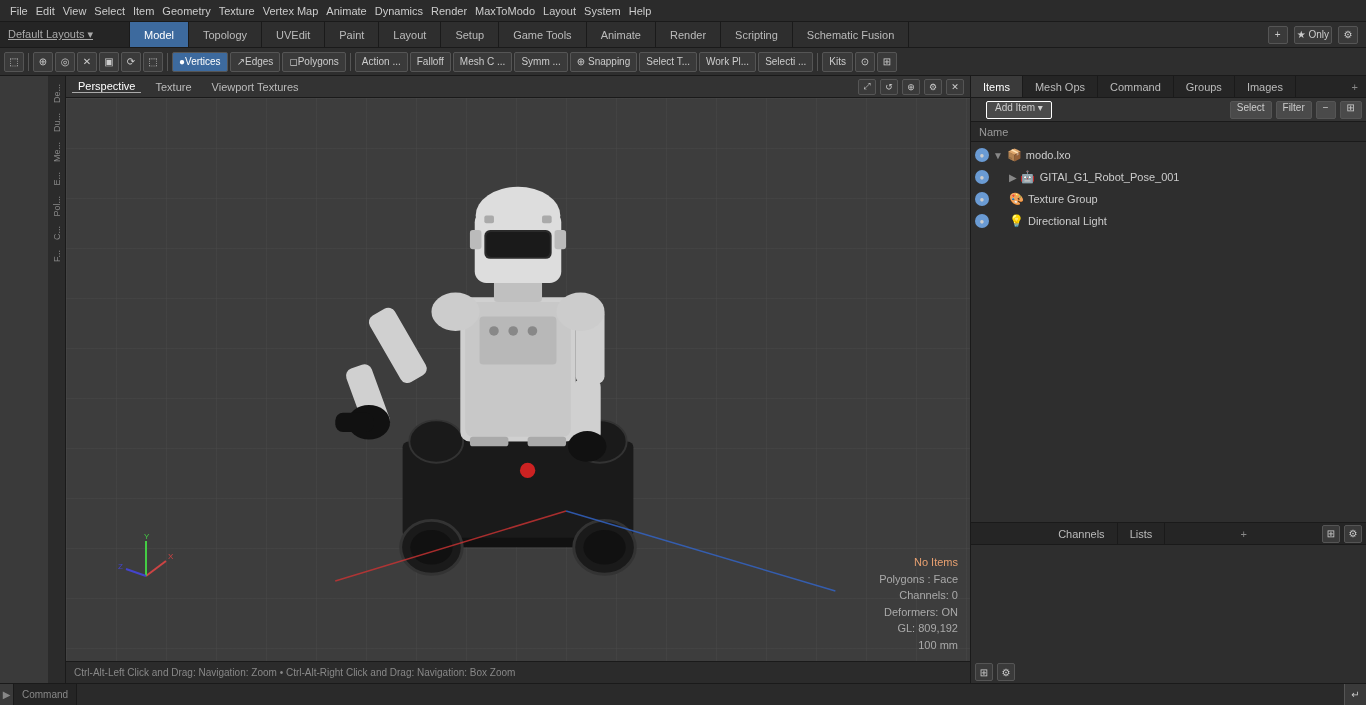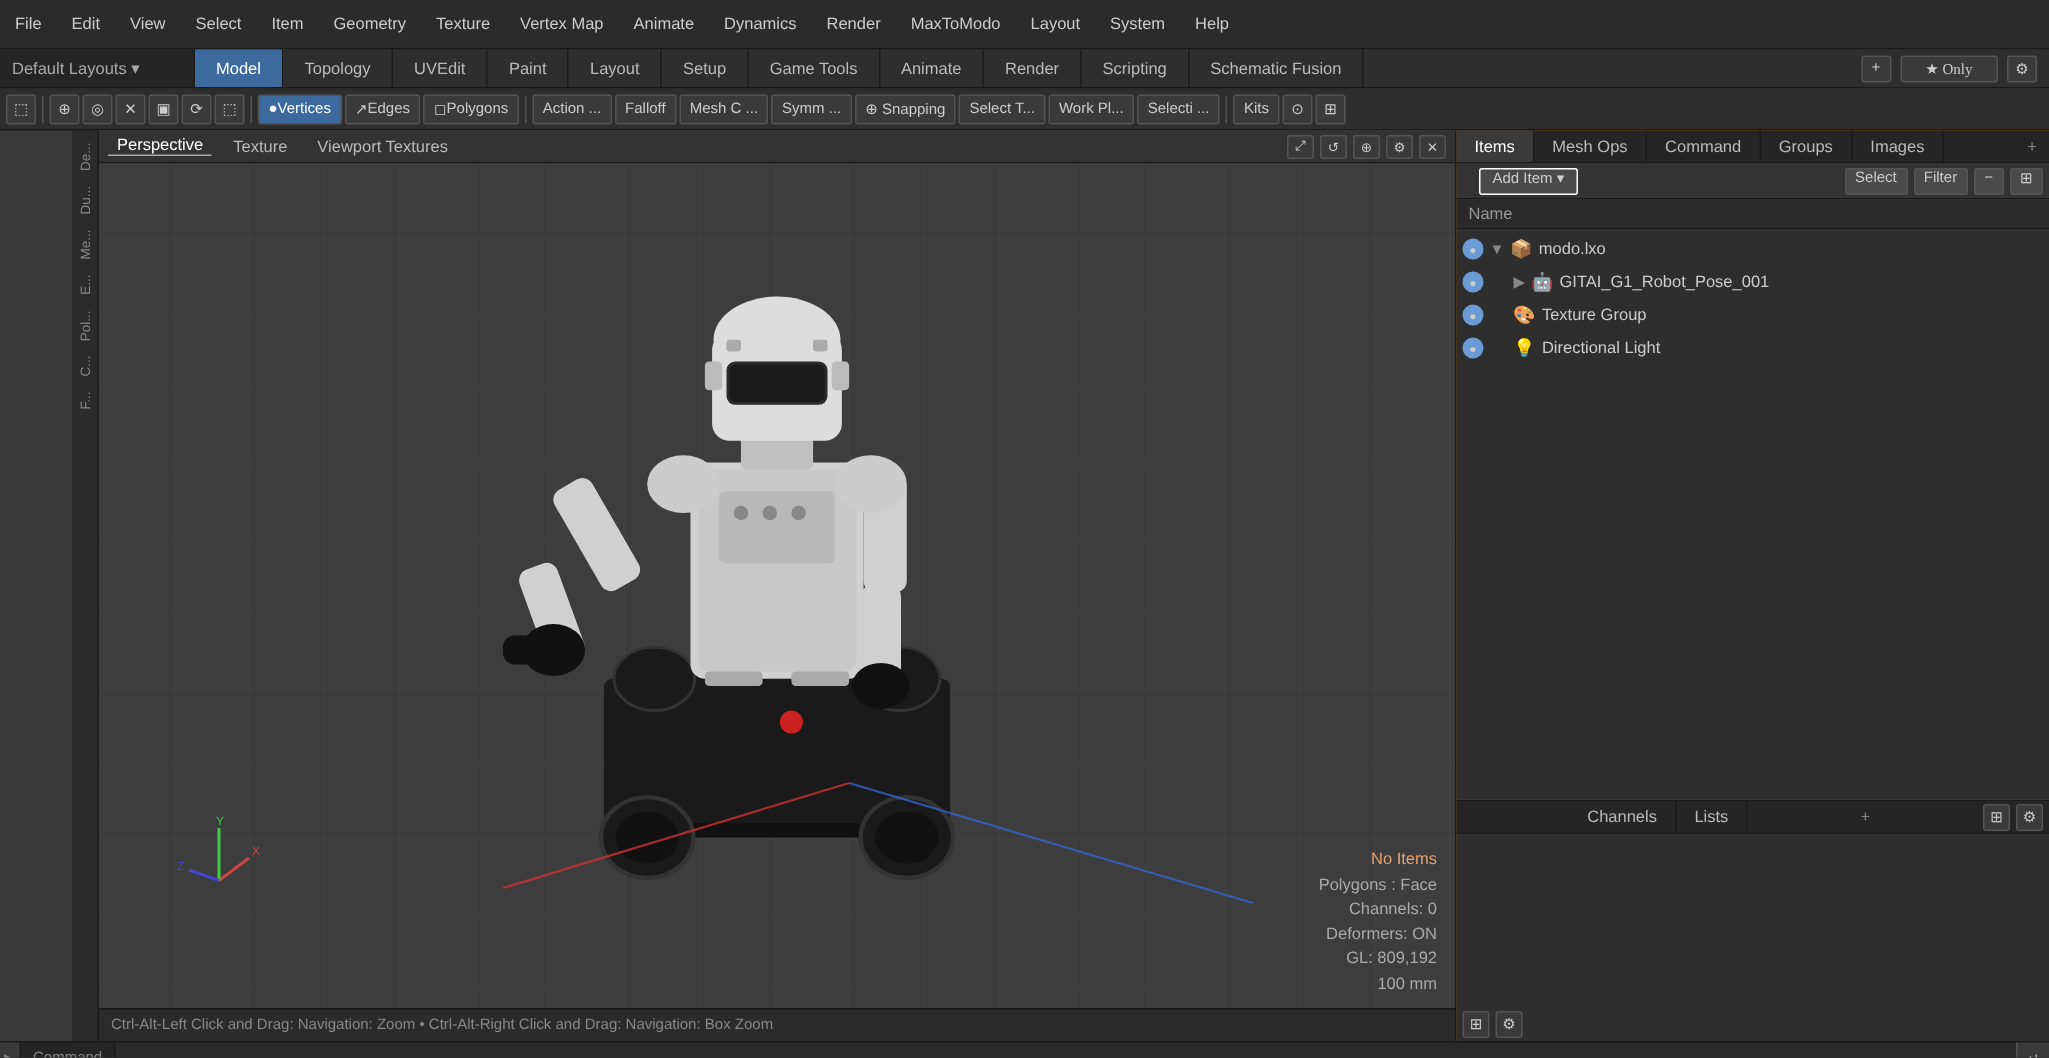--- a/index.html
+++ b/index.html
@@ -12,22 +12,21 @@
       height: 705px;
       overflow: hidden;
     }
 
     
     #menu-bar {
       display: flex;
       align-items: center;
       background: #2b2b2b;
       height: 22px;
-      padding: 16px 6px;
-      gap: 12px;
+      padding: 5px 6px;
       border-bottom: 1px solid #1a1a1a;
     }
     .menu-item {
       color: #ccc;
       font-size: 11px;
       cursor: pointer;
       padding: 0 4px;
     }
 
     
@@ -41,20 +40,21 @@
     #layout-presets {
       display: flex;
       align-items: center;
       background: #252525;
       padding: 0 8px;
       height: 100%;
       color: #aaa;
       font-size: 11px;
       border-right: 1px solid #1a1a1a;
       min-width: 130px;
+      text-decoration: underline;
     }
     .layout-tab {
       padding: 0 14px;
       height: 100%;
       display: flex;
       align-items: center;
       font-size: 11px;
       cursor: pointer;
       color: #bbb;
       border-right: 1px solid #1a1a1a;
@@ -574,21 +574,21 @@
   <div class="layout-tab">
       <span>Scripting</span>
     </div>
   <div class="layout-tab">
       <span>Schematic Fusion</span>
     </div>
   <div id="layout-bar-right">
     <div class="icon-btn">
         <span>+</span>
       </div>
-    <div class="icon-btn" style="width:auto;padding:0 16px;font-family:Liberation Serif, serif;">
+    <div class="icon-btn" style="width:auto;padding:0 2px;">
         <span>★ Only</span>
       </div>
     <div class="icon-btn">⚙</div>
   </div>
 </div>
 
 <div id="toolbar">
   <div class="toolbar-icon">⬚</div>
   <div class="toolbar-sep"></div>
   <div class="toolbar-icon">⊕</div>

